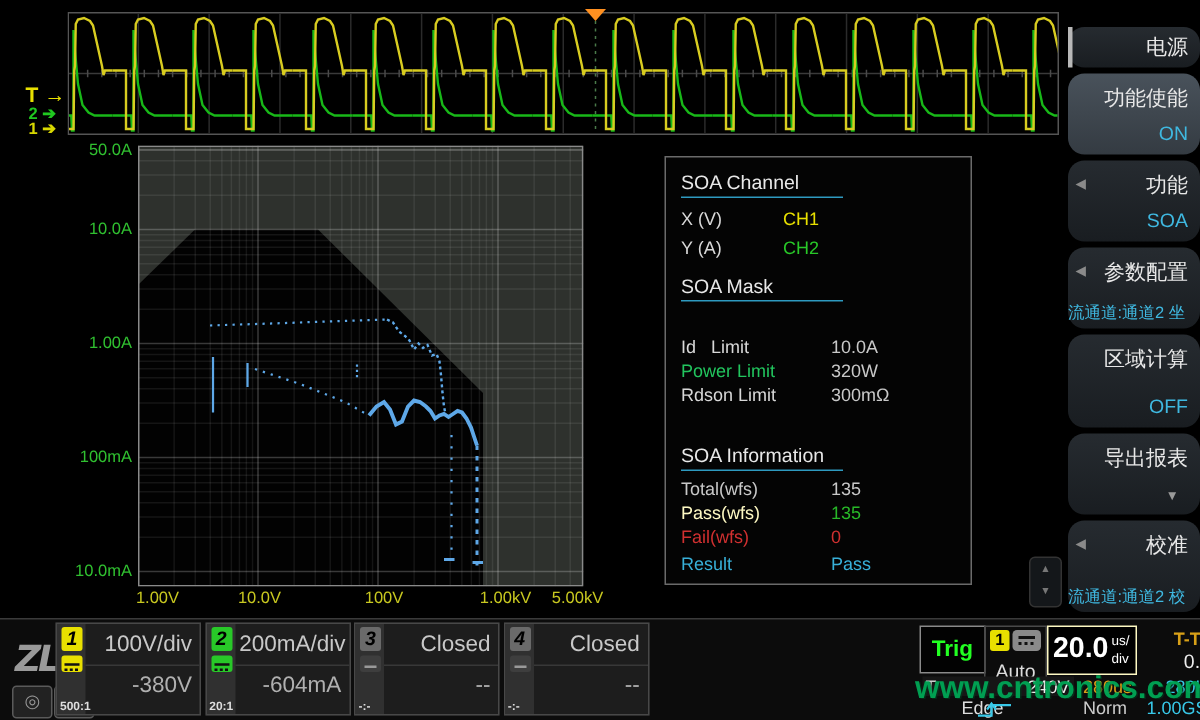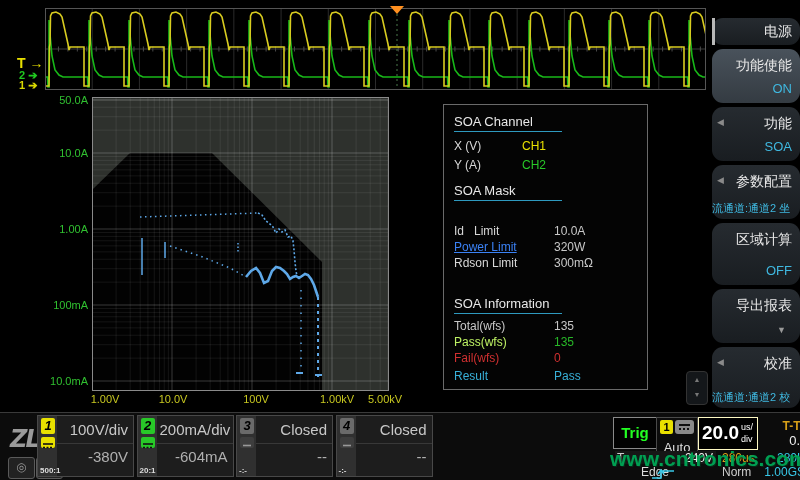--- a/index.html
+++ b/index.html
@@ -319,26 +319,26 @@
     </div>
 
   <div class="abs" id="soa-panel">
       <div class="soa-title" style="top: 9px;">SOA Channel</div>
       <div class="soa-underline" style="top: 26px;"></div>
       <div class="soa-row" style="top: 34px;"><span style="color: rgb(216, 216, 216);">X (V)</span><span class="soa-val" style="left: 68px; color: rgb(232, 224, 0);">CH1</span></div>
       <div class="soa-row" style="top: 53px;"><span style="color: rgb(216, 216, 216);">Y (A)</span><span class="soa-val" style="left: 68px; color: rgb(40, 200, 40);">CH2</span></div>
       <div class="soa-title" style="top: 78px;">SOA Mask</div>
       <div class="soa-underline" style="top: 95px;"></div>
       <div class="soa-row" style="top: 119px;"><span style="color: rgb(216, 216, 216);">Id   Limit</span><span class="soa-val" style="left: 100px; color: rgb(200, 200, 200);">10.0A</span></div>
-      <div class="soa-row" style="top: 135px;"><span style="color: #3b82f6; text-decoration: underline;">Power Limit</span><span class="soa-val" style="left: 100px; color: rgb(200, 200, 200);">320W</span></div>
+      <div class="soa-row" style="top: 135px;"><span style="color: #22c55e;">Power Limit</span><span class="soa-val" style="left: 100px; color: rgb(200, 200, 200);">320W</span></div>
       <div class="soa-row" style="top: 151px;"><span style="color: rgb(216, 216, 216);">Rdson Limit</span><span class="soa-val" style="left: 100px; color: rgb(200, 200, 200);">300mΩ</span></div>
       <div class="soa-title" style="top: 191px;">SOA Information</div>
       <div class="soa-underline" style="top: 208px;"></div>
       <div class="soa-row" style="top: 214px;"><span style="color: rgb(200, 200, 200); text-align: right;">Total(wfs)</span><span class="soa-val" style="left: 100px; color: rgb(200, 200, 200);">135</span></div>
-      <div class="soa-row" style="top: 230px;"><span style="color: #bef264;">Pass(wfs)</span><span class="soa-val" style="left: 100px; color: rgb(40, 184, 40);">135</span></div>
+      <div class="soa-row" style="top: 230px;"><span style="color: #fef9c3;">Pass(wfs)</span><span class="soa-val" style="left: 100px; color: rgb(40, 184, 40);">135</span></div>
       <div class="soa-row" style="top: 246px;"><span style="color: rgb(208, 48, 48);">Fail(wfs)</span><span class="soa-val" style="left: 100px; color: rgb(208, 48, 48);">0</span></div>
       <div class="soa-row" style="top: 264px;"><span style="color: rgb(56, 176, 216);">Result</span><span class="soa-val" style="left: 100px; color: rgb(56, 176, 216);">Pass</span></div>
     </div>
 
   <div class="side-row" id="power-row" style="top:18px;height:27px;">
     <span class="side-label">电源</span>
   </div>
   <div class="abs" id="power-accent"></div>
   <div class="side-row sel" style="top:49px;height:54px;">
     <span class="side-label">功能使能</span>

